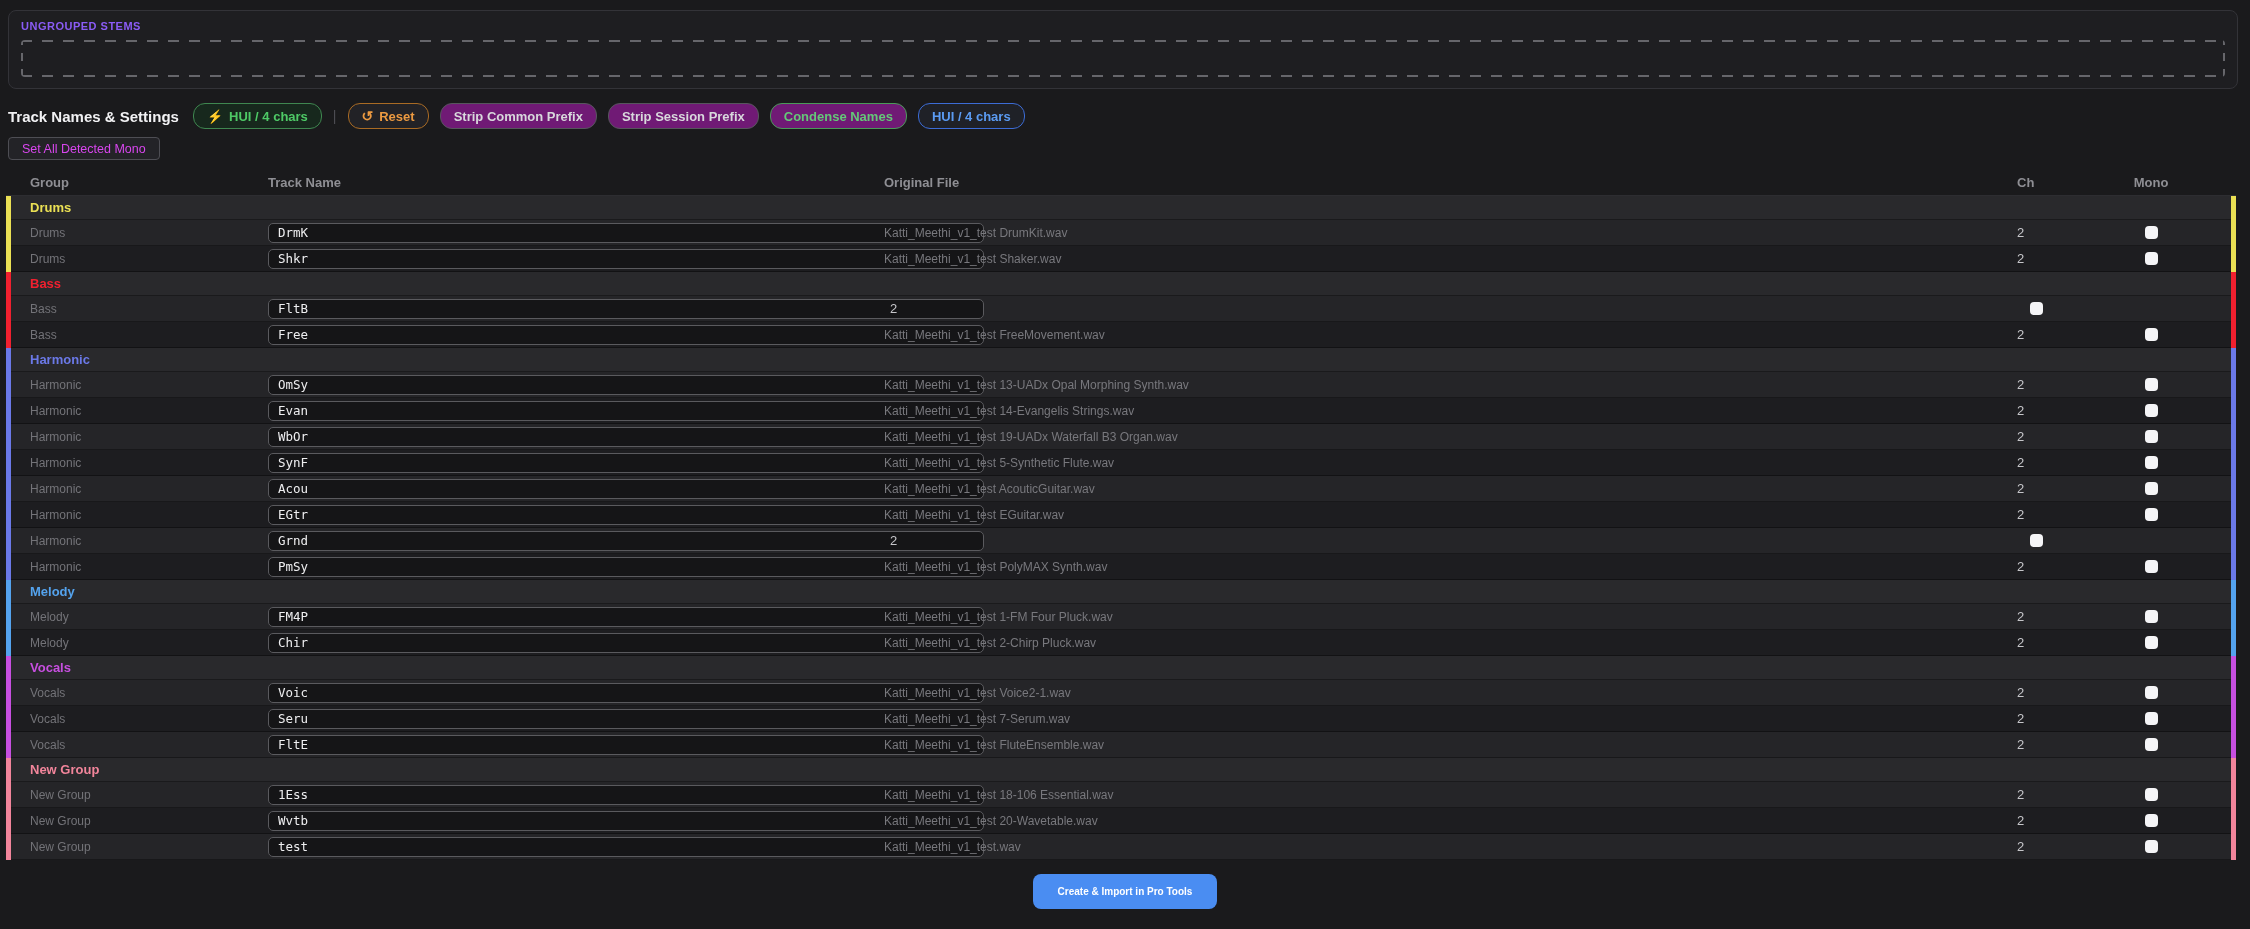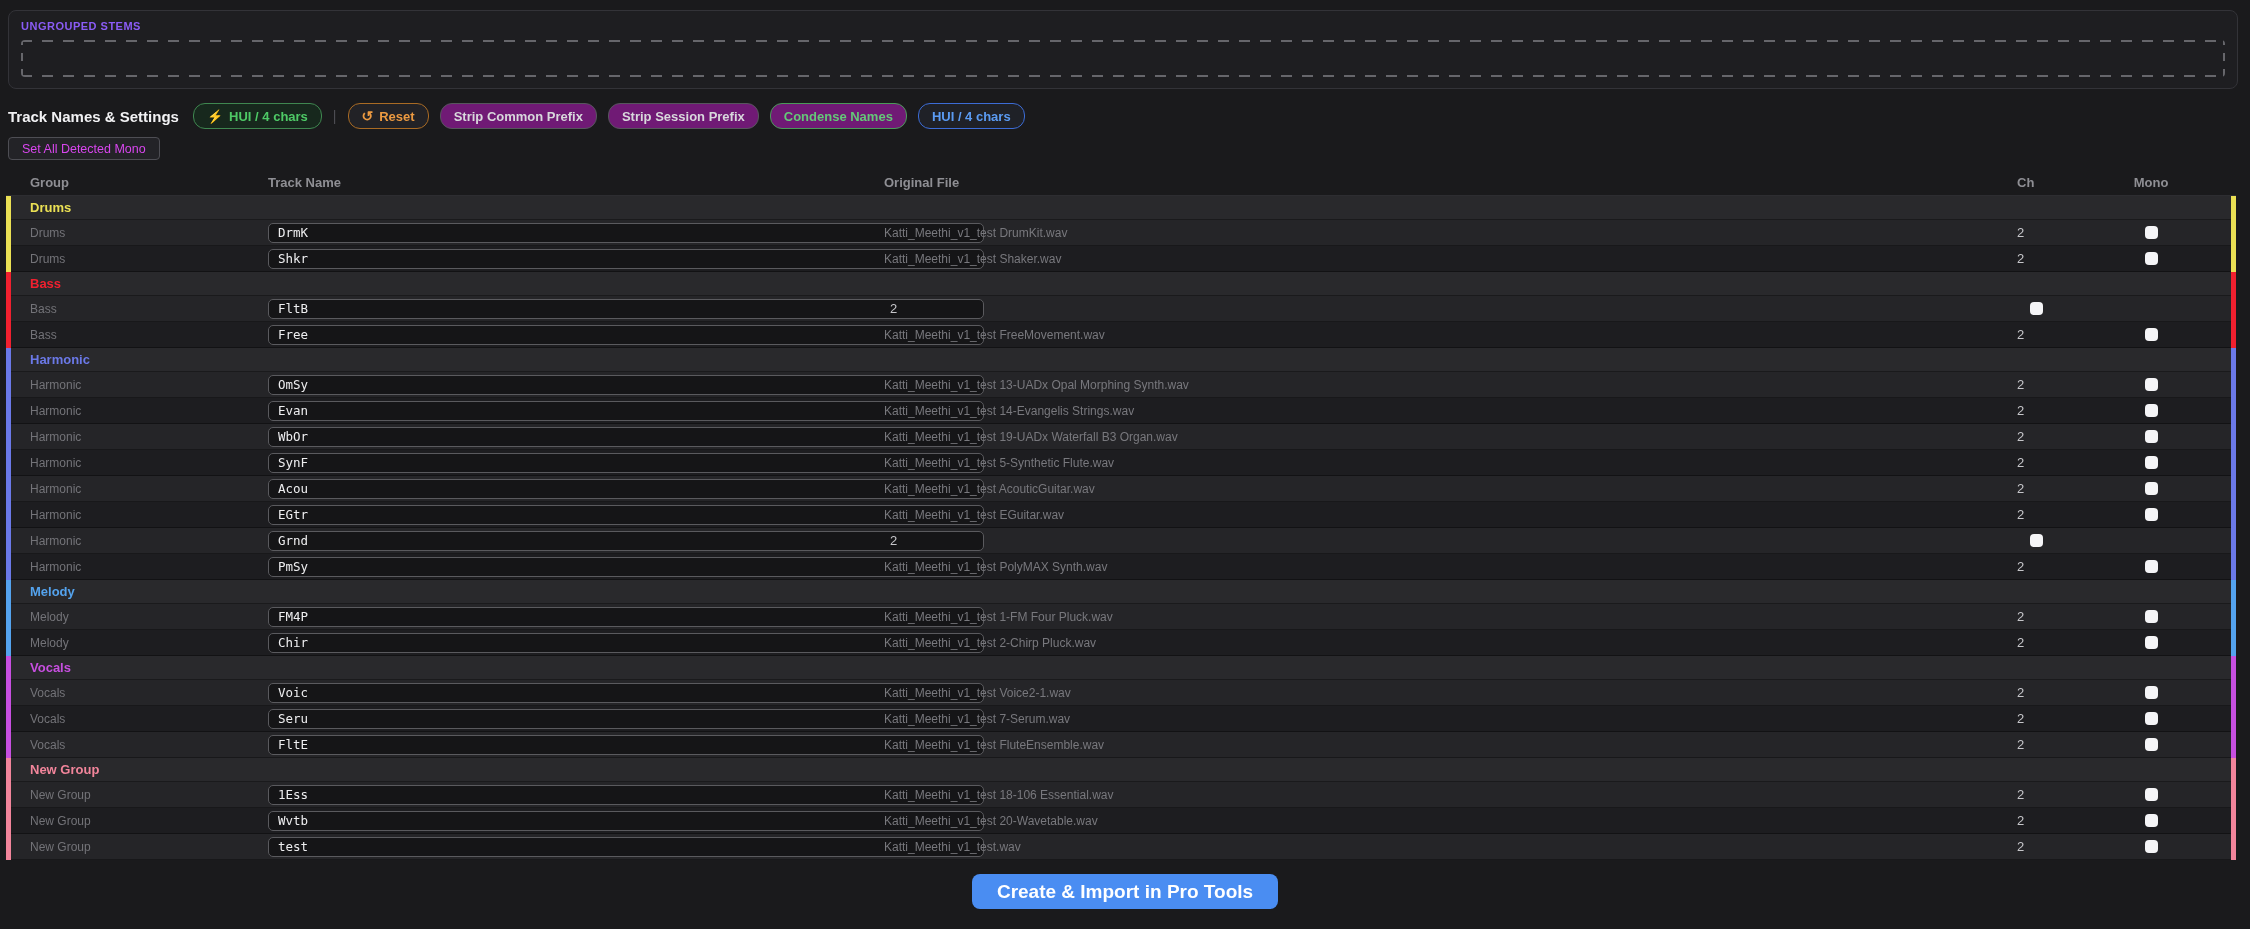--- a/index.html
+++ b/index.html
@@ -98,21 +98,21 @@
   .cc { color:#c6c6ca; font-size:13px; padding-left:16px; }
   .cm { display:flex; justify-content:center; align-items:center; }
   .mono-box { width:13px; height:13px; background:#f5f5f7; border-radius:4px; cursor:pointer; }
 
   
   .footer { display:flex; justify-content:center; margin-top:14px; }
   .import-btn {
     background:#4a8df2; color:#ffffff;
     border:none; border-radius:8px;
     height:35px; padding:0 25px;
-    font-family:inherit; font-size:19px; font-weight:bold;
+    font-family:inherit; font-size:10px; font-weight:bold;
     cursor:pointer;
   }
 </style>
 </head>
 <body>
 
 <section class="panel">
   <div class="panel-title">UNGROUPED STEMS</div>
   <div class="dropzone"></div>
 </section>

